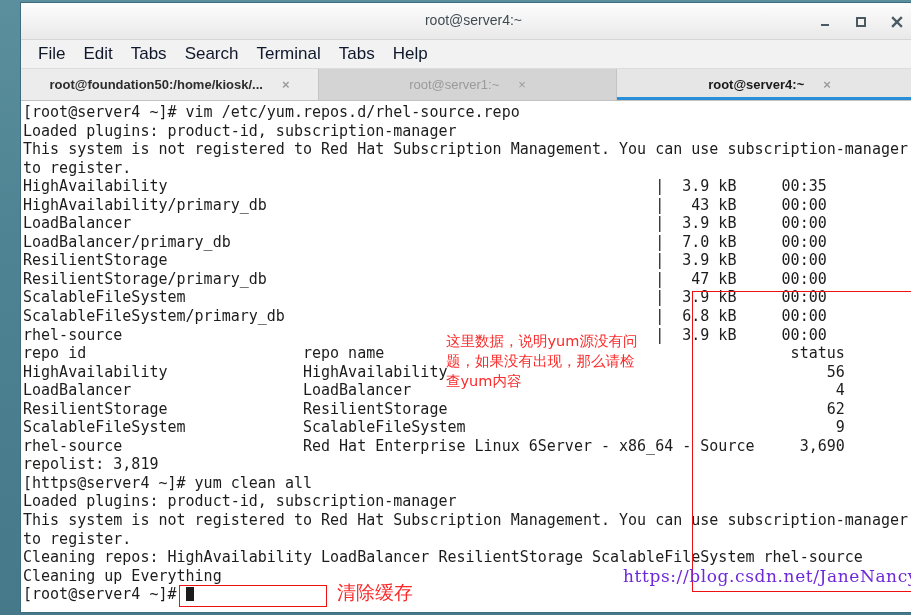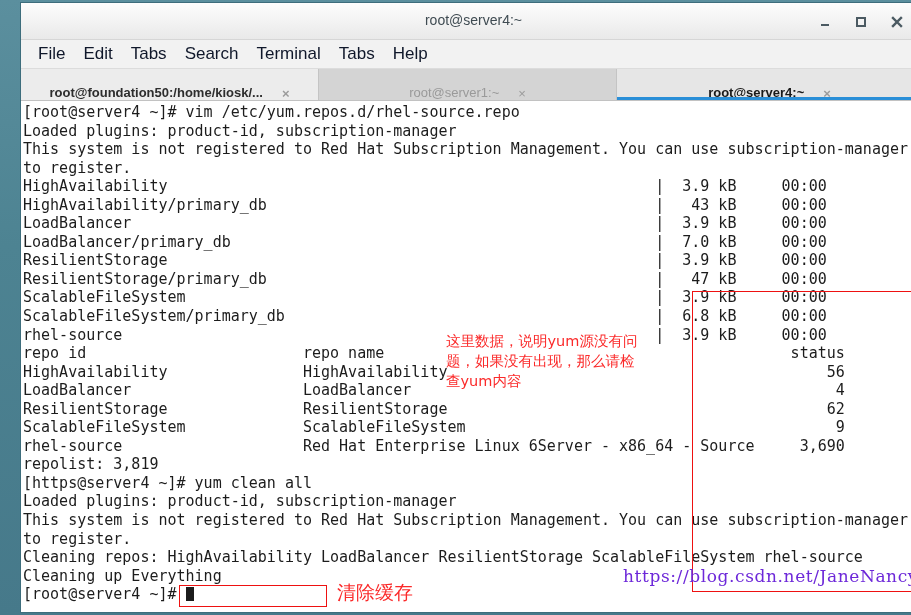--- a/index.html
+++ b/index.html
@@ -94,21 +94,21 @@
     display: flex;
     align-items: flex-end;
     border-bottom: 1px solid #c2c2c2;
     position: relative;
   }
   .tab {
     position: relative;
     height: 31px;
     box-sizing: border-box;
     display: flex;
-    align-items: flex-end;
+    align-items: center;
     justify-content: center;
     gap: 19px;
     font-size: 13px;
     cursor: pointer;
     border-right: 1px solid #c4c4c4;
     padding: 0 8px;
     font-family: "Liberation Sans", sans-serif;
   }
   .tab.inactive-dim { background: #d4d4d4; color: #9a9a9a; }
   .tab.inactive     { background: #ececec; color: #2d2d2d; font-weight: bold; }
@@ -289,21 +289,21 @@
       <span class="tab-close">×</span>
     </div>
   </div>
 
   <div id="term-wrap">
     <div id="term">
       <div class="tline">[root@server4 ~]# vim /etc/yum.repos.d/rhel-source.repo</div>
       <div class="tline">Loaded plugins: product-id, subscription-manager</div>
       <div class="tline">This system is not registered to Red Hat Subscription Management. You can use subscription-manager</div>
       <div class="tline">to register.</div>
-      <div class="tline">HighAvailability                                                      |  3.9 kB     00:00</div>
+      <div class="tline">HighAvailability                                                      |  3.9 kB     00:35</div>
       <div class="tline">HighAvailability/primary_db                                           |   43 kB     00:00</div>
       <div class="tline">LoadBalancer                                                          |  3.9 kB     00:00</div>
       <div class="tline">LoadBalancer/primary_db                                               |  7.0 kB     00:00</div>
       <div class="tline">ResilientStorage                                                      |  3.9 kB     00:00</div>
       <div class="tline">ResilientStorage/primary_db                                           |   47 kB     00:00</div>
       <div class="tline">ScalableFileSystem                                                    |  3.9 kB     00:00</div>
       <div class="tline">ScalableFileSystem/primary_db                                         |  6.8 kB     00:00</div>
       <div class="tline">rhel-source                                                           |  3.9 kB     00:00</div>
       <div class="tline">repo id                        repo name                                             status</div>
       <div class="tline">HighAvailability               HighAvailability                                          56</div>

